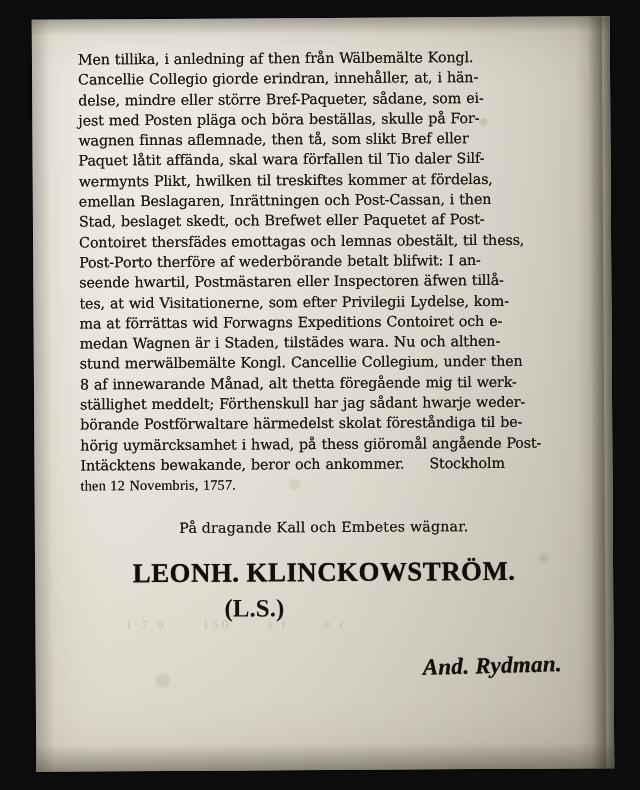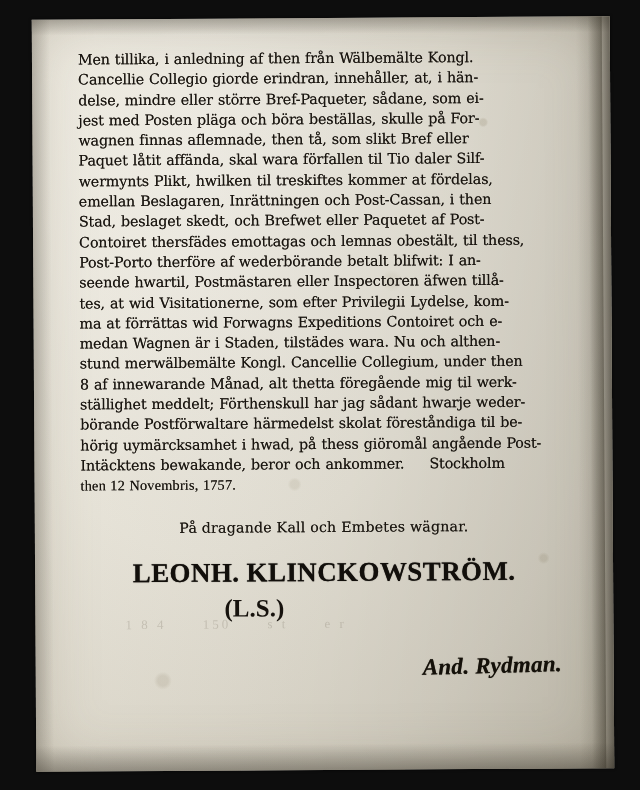--- a/index.html
+++ b/index.html
@@ -165,21 +165,21 @@
 </style>
 </head>
 <body>
 
 <div id="scan">
 
   <div id="paper">
     <div class="spine"></div>
 
     <div class="showthrough">
-      <span>1 8 4</span>
+      <span>1 7 9</span>
       <span>150</span>
       <span>s t</span>
       <span>e r</span>
     </div>
 
     <div id="text-block">
 
       <div class="body-text">
         <span class="ln">Men tillika, i anledning af then från Wälbemälte Kongl.</span>
         <span class="ln">Cancellie Collegio giorde erindran, innehåller, at, i hän-</span>

